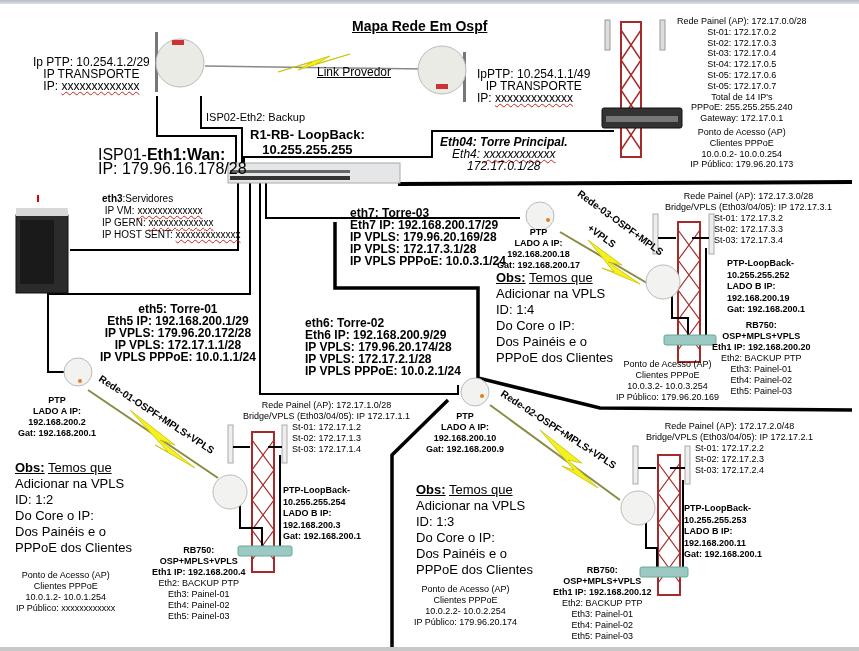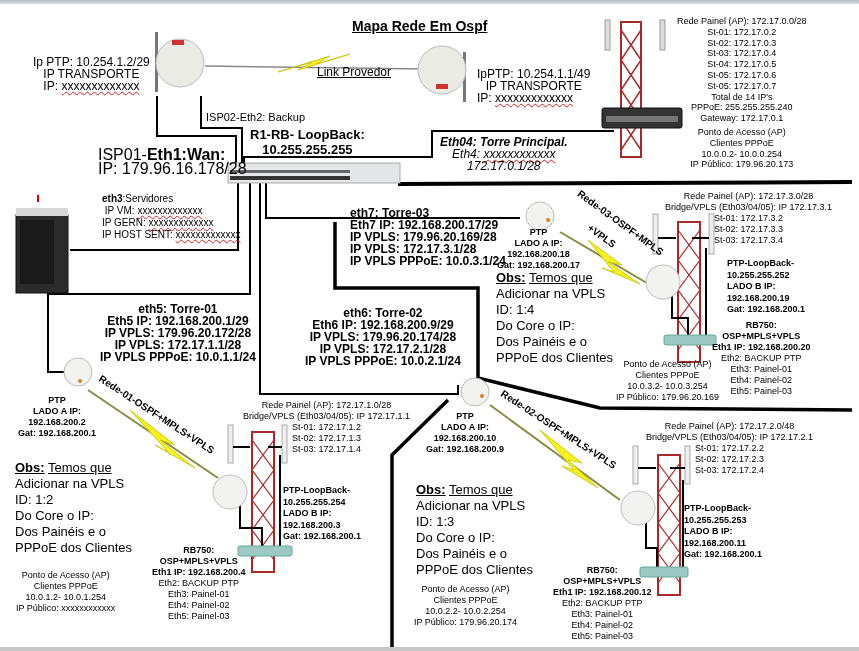--- a/index.html
+++ b/index.html
@@ -244,21 +244,21 @@
     <div>Eth4: Painel-02</div>
     <div>Eth5: Painel-03</div>
 </div>
 <div class="rb" style="left:16px;top:570px;">
   <div>Ponto de Acesso (AP)</div>
     <div>Clientes PPPoE</div>
     <div>10.0.1.2- 10.0.1.254</div>
     <div>IP Público: xxxxxxxxxxxx</div>
 </div>
 
-<div class="t b" style="left:305px;top:307px;text-align:center;">
+<div class="t b" style="left:305px;top:317px;">
   <div>eth6: Torre-02</div>
     <div>Eth6 IP: 192.168.200.9/29</div>
     <div>IP VPLS: 179.96.20.174/28</div>
     <div>IP VPLS: 172.17.2.1/28</div>
     <div>IP VPLS PPPoE:  10.0.2.1/24</div>
 </div>
 <div class="link-label" style="left:505px;top:388px;transform:rotate(33deg);">Rede-02-OSPF+MPLS+VPLS</div>
 <div class="rb b" style="left:426px;top:411px;">
   <div>PTP</div>
     <div>LADO A IP:</div>

